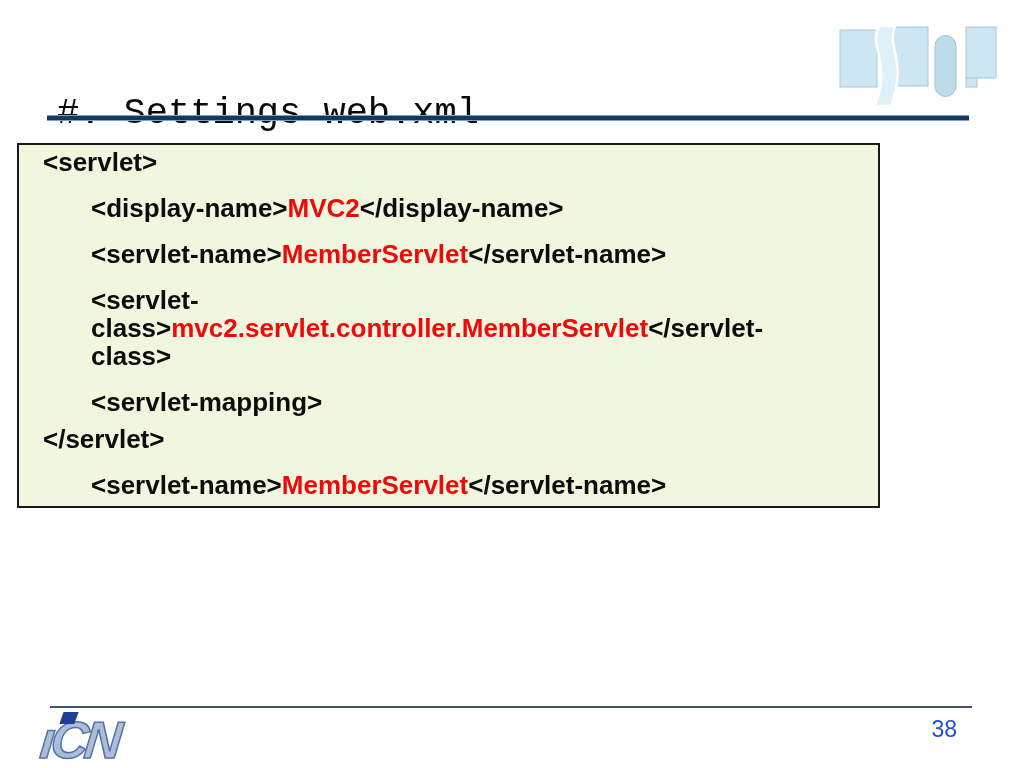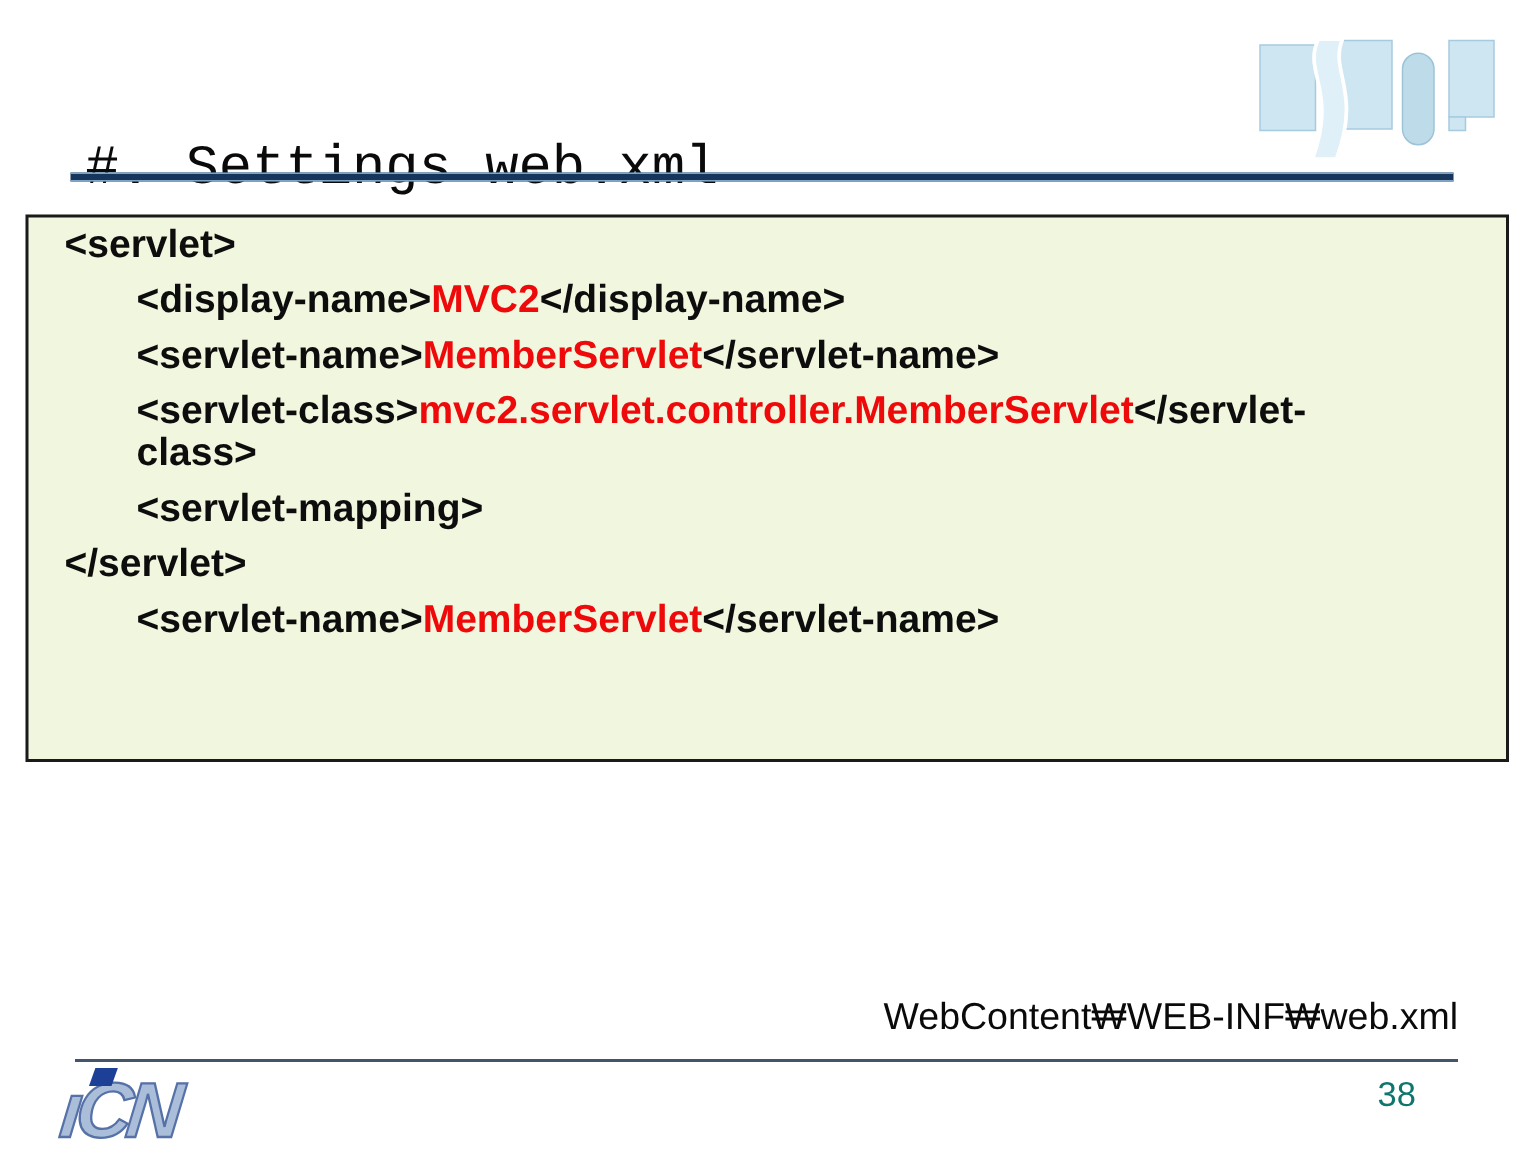--- a/index.html
+++ b/index.html
@@ -18,46 +18,46 @@
     white-space:nowrap;
     margin-top:39px;
   }
   .title-rule{
     position:absolute;left:47px;top:115px;width:922px;height:4px;
     background:#16365c;
     border-top:1px solid #7fa3c6;
     border-bottom:1px solid #7fa3c6;
   }
   .code-box{
-    position:absolute;left:17px;top:143px;width:989px;height:365px;
+    position:absolute;left:17px;top:143px;width:863px;height:365px;
     background:#f1f6de;
     border:2px solid #1a1a1a;
     box-sizing:border-box;
     padding:3px 8px 0 24px;
     font-family:"Liberation Sans",sans-serif;
     font-weight:bold;
     font-size:26px;line-height:28px;
     color:#0d0d0d;
   }
   .code-line{margin:0 0 9px 0;white-space:pre-wrap;}
-  .code-line.ind{padding-left:48px;}
+  .code-line.ind{padding-left:48px;margin-top:18px;}
   .code-line .red{color:#ee0a0a;}
   .caption{
     position:absolute;right:52px;top:663px;
     font-size:25px;line-height:30px;
     color:#0a0a0a;
     white-space:nowrap;
   }
   .footer-rule{
     position:absolute;left:50px;top:706px;width:922px;height:2px;
     background:#44546a;
   }
   .page-number{
-    position:absolute;right:80px;top:716px;
-    font-size:23px;color:#0f766e;text-align:right;
+    position:absolute;right:67px;top:716px;
+    font-size:23px;color:#1d4ed8;text-align:right;
   }
   .logo-top-right{position:absolute;left:835px;top:20px;width:168px;height:88px;}
   .logo-bottom-left{position:absolute;left:34px;top:708px;width:110px;height:56px;}
 </style>
 </head>
 <body>
 
 <div class="slide">
 
   <div class="logo-top-right">
@@ -78,21 +78,20 @@
       <div class="code-line"><span>&lt;servlet&gt;</span></div>
       <div class="code-line ind"><span>&lt;display-name&gt;</span><span class="red">MVC2</span><span>&lt;/display-name&gt;</span></div>
       <div class="code-line ind"><span>&lt;servlet-name&gt;</span><span class="red">MemberServlet</span><span>&lt;/servlet-name&gt;</span></div>
       <div class="code-line ind"><span>&lt;servlet-class&gt;</span><span class="red">mvc2.servlet.controller.MemberServlet</span><span>&lt;/servlet-
 class&gt;</span></div>
       <div class="code-line ind"><span>&lt;servlet-mapping&gt;</span></div>
       <div class="code-line"><span>&lt;/servlet&gt;</span></div>
       <div class="code-line ind"><span>&lt;servlet-name&gt;</span><span class="red">MemberServlet</span><span>&lt;/servlet-name&gt;</span></div>
     </div>
 
-  <div class="caption">WebContent₩WEB-INF₩web.xml</div>
   <div class="footer-rule"></div>
 
   <div class="logo-bottom-left">
     <svg width="110" height="56" viewBox="0 0 110 56" xmlns="http://www.w3.org/2000/svg">
       <g transform="skewX(-6)">
         <text x="10" y="50" font-family="Liberation Sans, sans-serif" font-style="italic" font-weight="bold" font-size="52" letter-spacing="-4" fill="#aabdd9" stroke="#5671a8" stroke-width="1.5">ıCN</text>
         <polygon points="30,4 45,4 42,16 27,16" fill="#1d3f96"></polygon>
       </g>
     </svg>
   </div>

